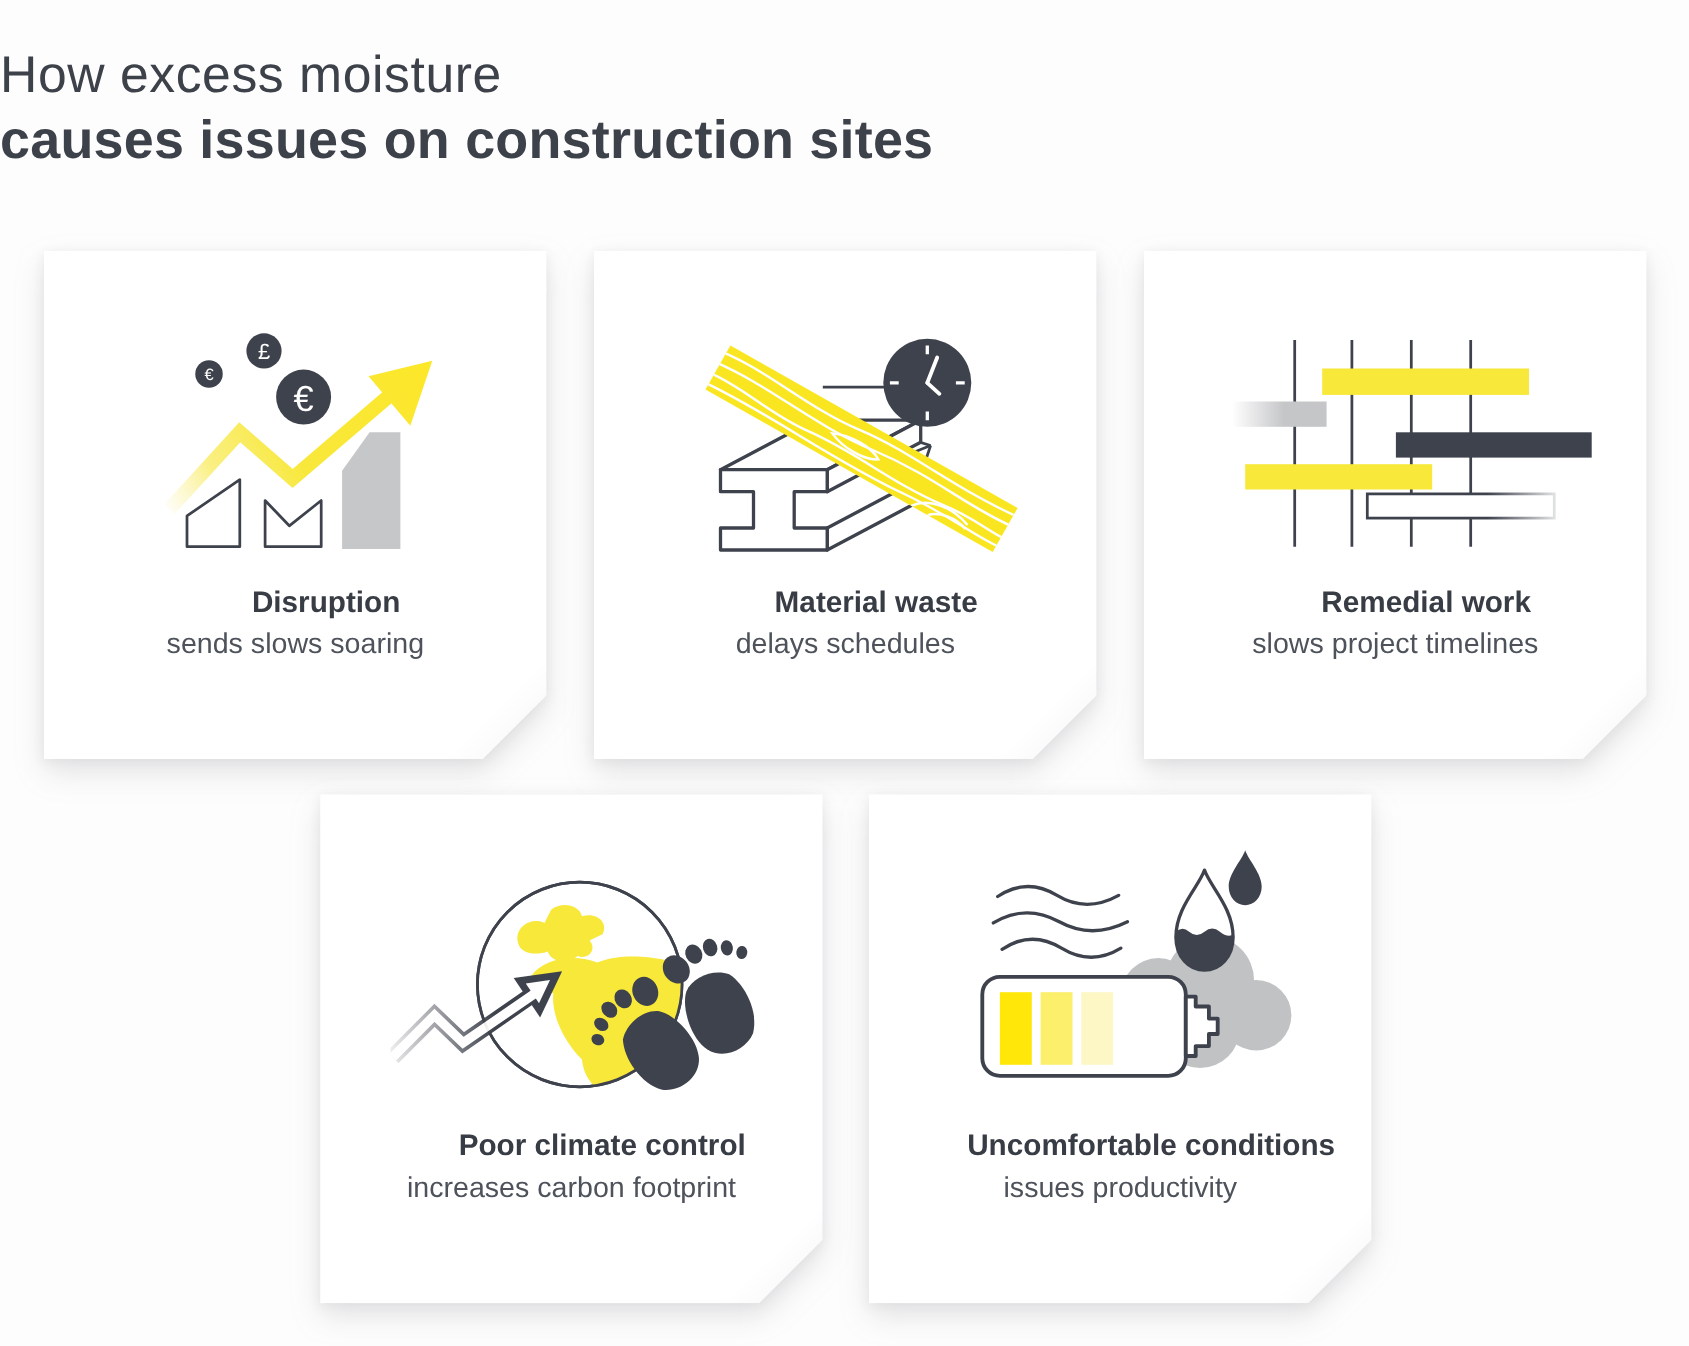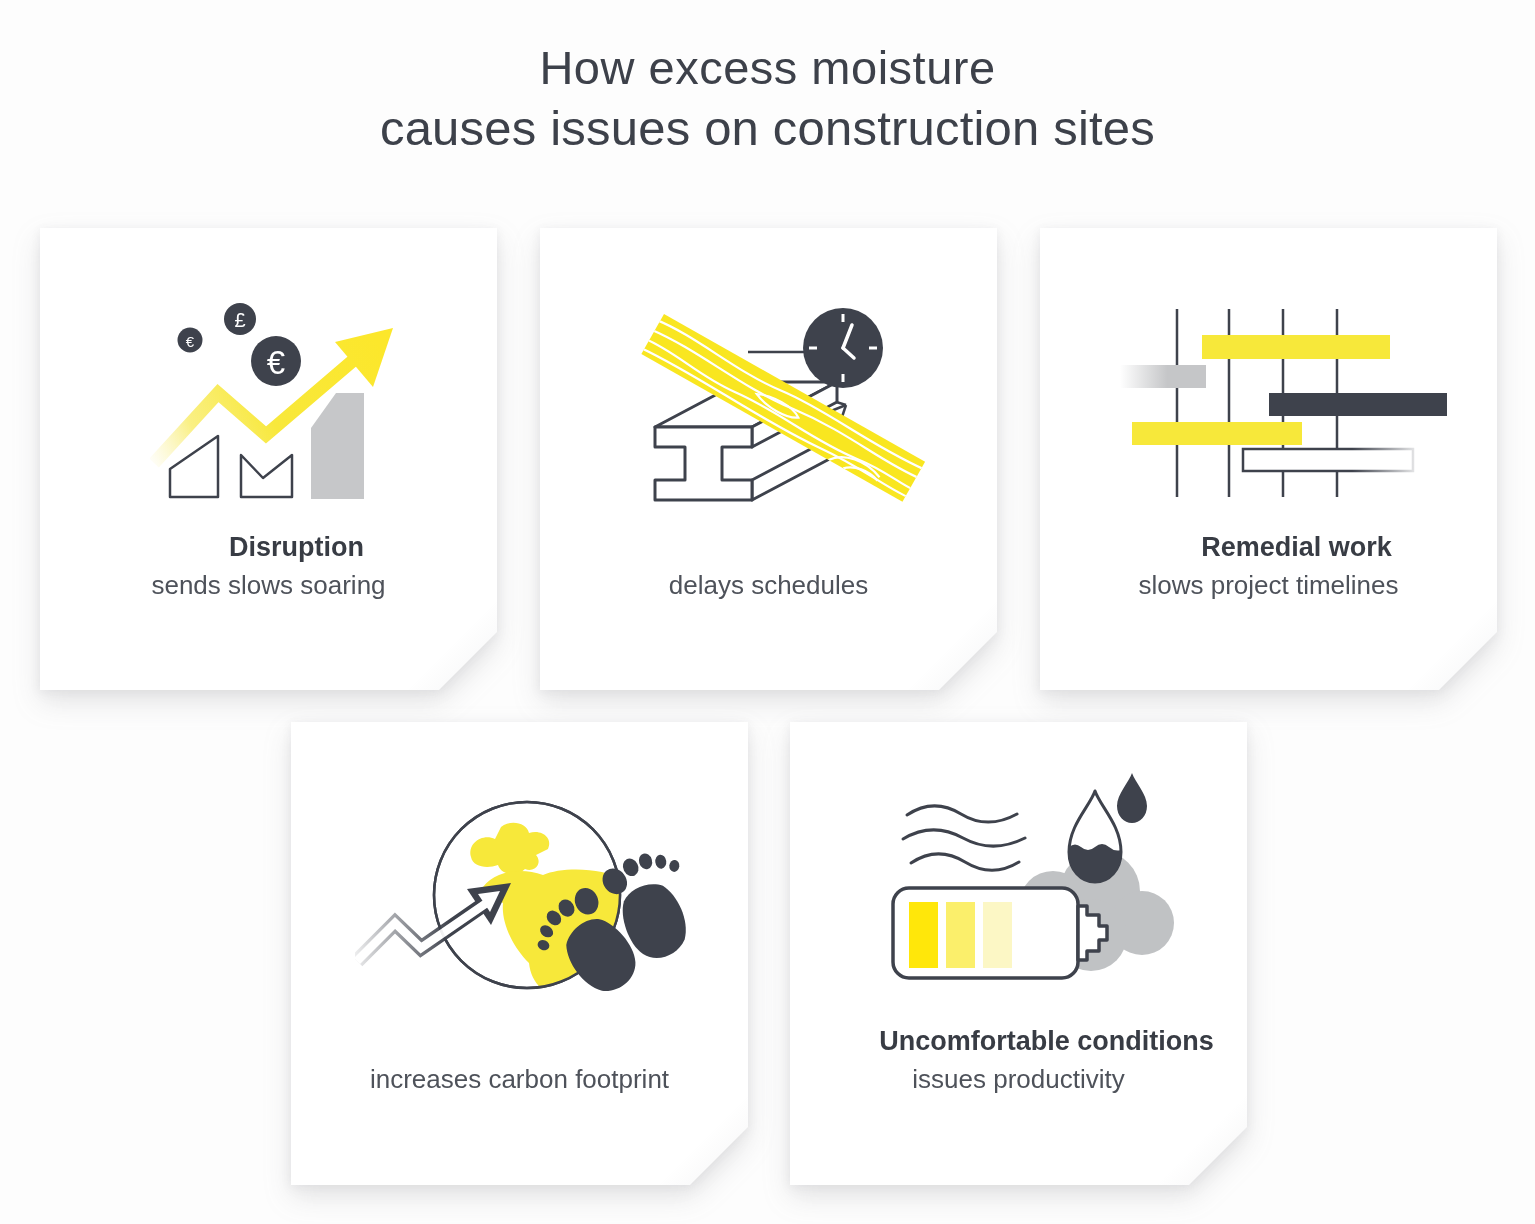--- a/index.html
+++ b/index.html
@@ -1,20 +1,20 @@
 <!DOCTYPE html>
 <html><head>
 <meta charset="utf-8">
 <style>
   html,body{margin:0;padding:0;}
   body{font-family:"Liberation Sans", sans-serif; background:#fdfdfd;}
   .page{position:relative;width:1535px;height:1224px;background:#fdfdfd;overflow:hidden;}
-  .main-title{position:absolute;top:38px;left:0;width:100%;text-align:center;color:#3d414a;line-height:60px;}
+  .main-title{position:absolute;top:38px;left:0;width:100%;color:#3d414a;line-height:60px;}
   .main-title .t1{font-size:47px;font-weight:300;letter-spacing:.5px;}
-  .main-title .t2{font-size:49px;font-weight:400;letter-spacing:.2px;}
+  .main-title .t2{font-size:49px;font-weight:700;letter-spacing:.2px;}
   .card-wrap{position:absolute;filter:drop-shadow(0 12px 14px rgba(105,105,115,.16)) drop-shadow(0 2px 5px rgba(105,105,115,.10));}
   .card{position:relative;width:457px;height:462px;background:#ffffff;
         clip-path:polygon(0 0,100% 0,100% calc(100% - 58px),calc(100% - 58px) 100%,0 100%);}
   .card::after{content:"";position:absolute;right:0;bottom:0;width:110px;height:110px;pointer-events:none;
         background:linear-gradient(315deg, rgba(60,64,76,.06) 0%, rgba(60,64,76,0) 42%);}
   .icon-abs{position:absolute;}
   .card-title{position:absolute;top:304px;left:0;width:100%;text-align:center;
         font-size:27px;font-weight:700;color:#383c44;margin-left:28px;}
   .card-sub{position:absolute;top:342px;left:0;width:100%;text-align:center;
         font-size:26px;font-weight:400;color:#4e525a;}
@@ -107,20 +107,21 @@
             <line x1="213" y1="74" x2="213" y2="82"></line>
             <line x1="239" y1="48" x2="247" y2="48"></line>
             <line x1="179" y1="48" x2="187" y2="48"></line>
           </g>
           <g stroke="#fff" stroke-width="3.5" stroke-linecap="round" fill="none">
             <path d="M213,48 L222,25"></path>
             <path d="M213,48 L224,58"></path>
           </g>
         </g>
       </svg>
+      <div class="card-title">Material waste</div>
       <div class="card-sub">delays schedules</div>
     </div>
   </div>
 
   <div class="card-wrap" style="left:1040px;top:228px;">
     <div class="card">
       <svg class="icon-abs" style="left:80px;top:77px;" width="330" height="200" viewBox="0 0 330 200">
         <defs>
           <linearGradient id="g3gray" gradientUnits="userSpaceOnUse" x1="0" y1="0" x2="86" y2="0">
             <stop offset="0" stop-color="#C5C6C8" stop-opacity="0"></stop>
@@ -188,20 +189,21 @@
           <polyline points="2,166 40,128 66,153 128,110" fill="none" stroke="#3E424C" stroke-width="15"></polyline>
           <polygon points="156,88 112,94 136,130" fill="#3E424C"></polygon>
           <polyline points="2,166 40,128 66,153 133,107" fill="none" stroke="#fff" stroke-width="8.5"></polyline>
           <polygon points="145,96 123,99 135,117" fill="#fff"></polygon>
         </g>
         <g fill="#3E424C">
           <use href="#footshape" transform="translate(236,146) rotate(-38)"></use>
           <use href="#footshape" transform="translate(292,110) rotate(-22) scale(-1,1)"></use>
         </g>
       </svg>
+      <div class="card-title">Poor climate control</div>
       <div class="card-sub">increases carbon footprint</div>
     </div>
   </div>
 
   <div class="card-wrap row2" style="left:790px;top:722px;">
     <div class="card" style="height:463px;">
       <svg class="icon-abs" style="left:95px;top:43px;" width="300" height="225" viewBox="0 0 300 225">
         <defs>
           <clipPath id="dropclip">
             <path d="M210,26 C215,41 236,60 236,87 C236,105 224,117 210,117 C196,117 184,105 184,87 C184,60 205,41 210,26 Z"></path>

